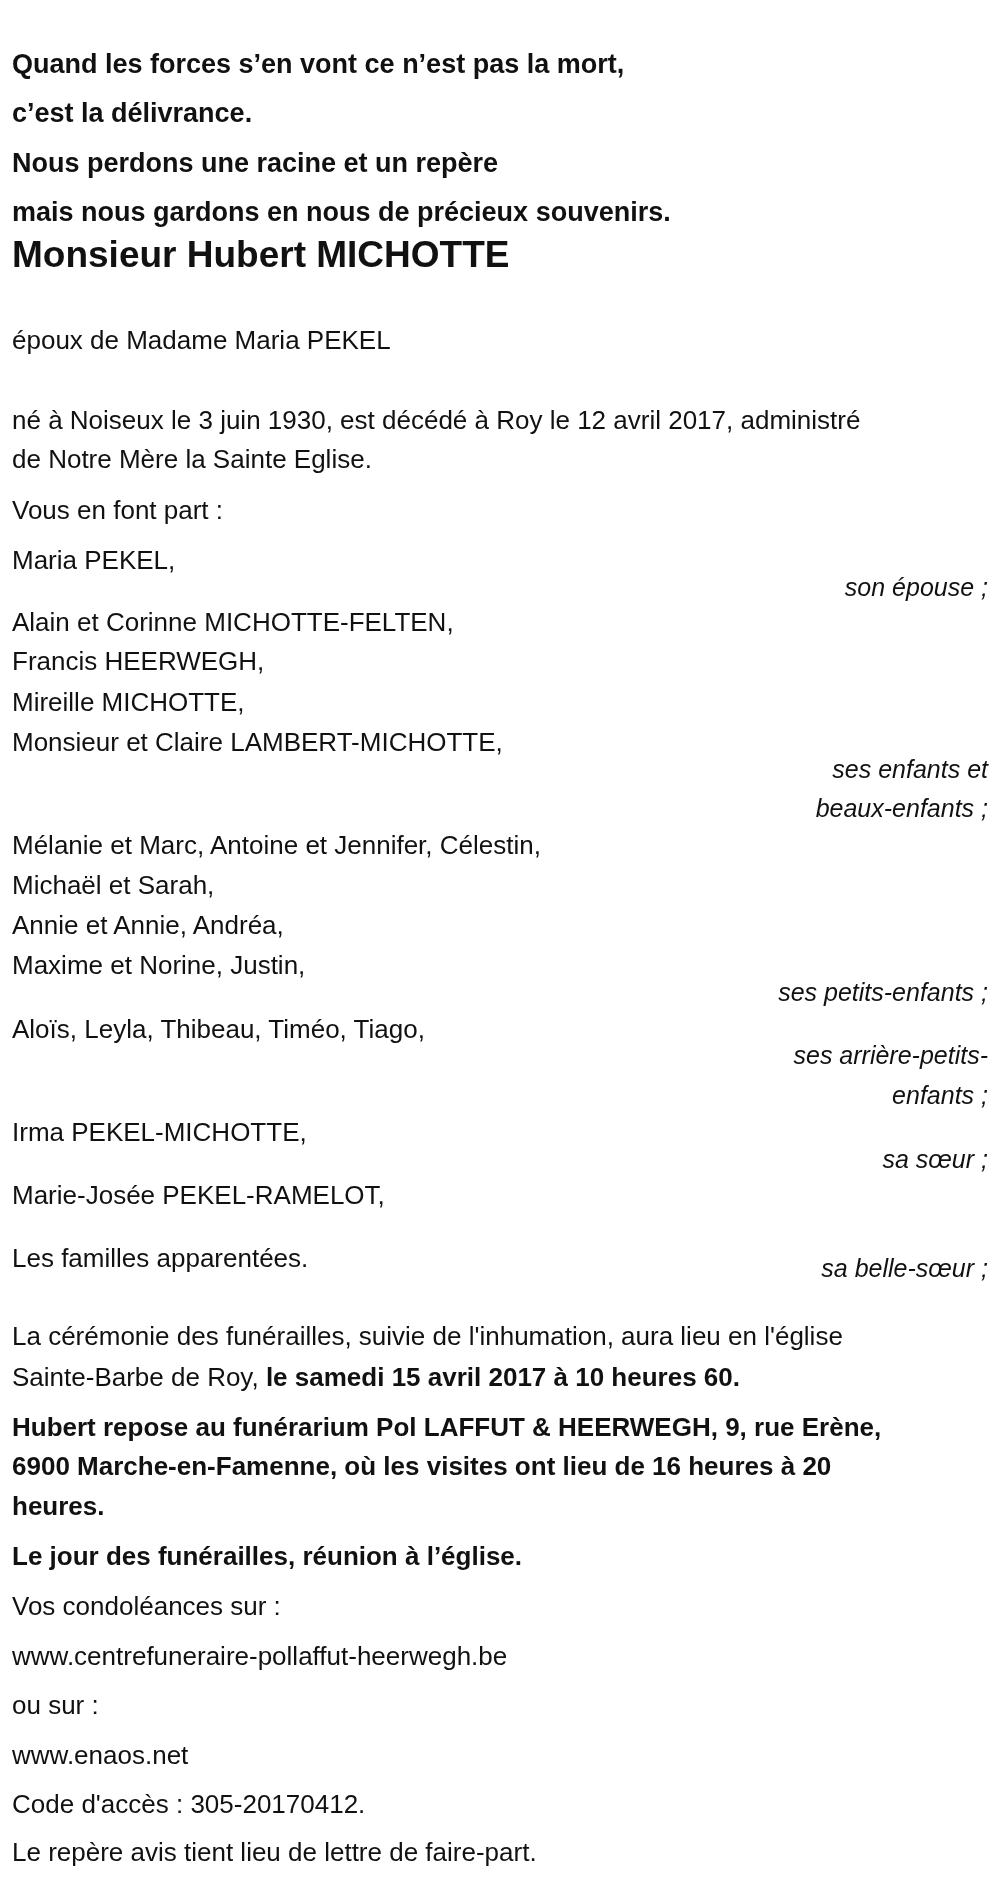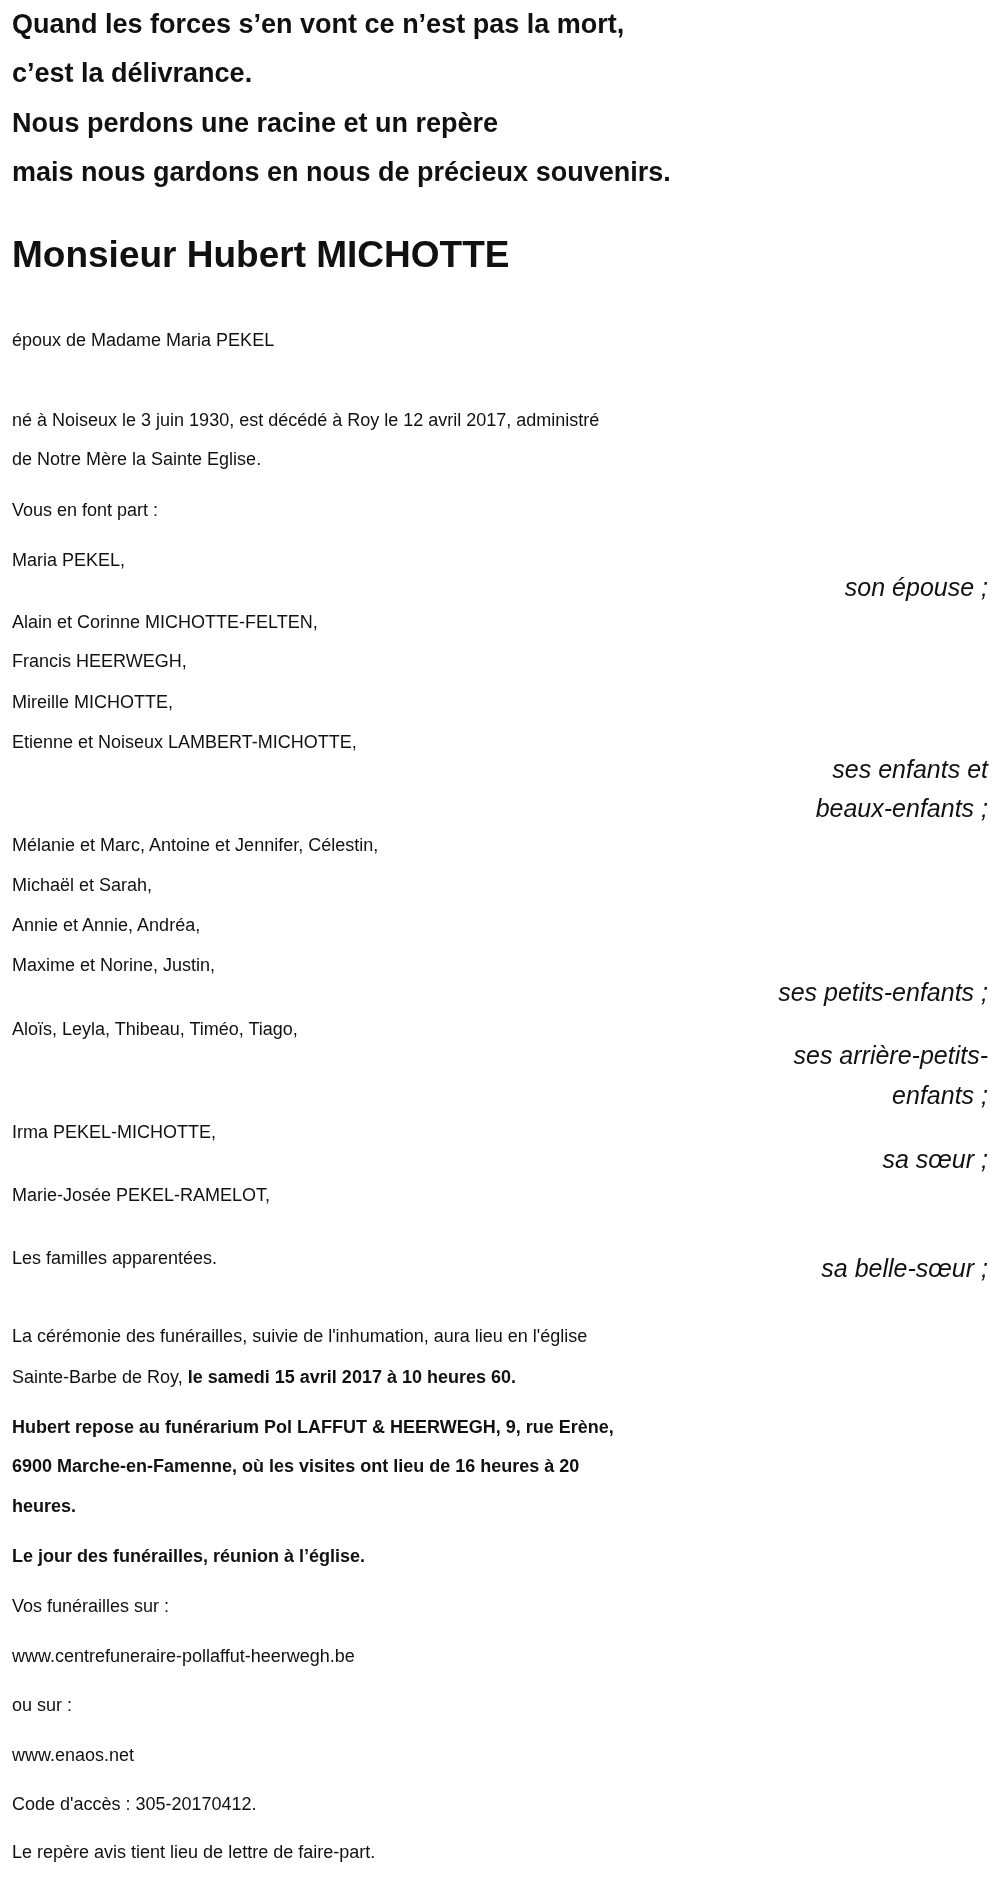--- a/index.html
+++ b/index.html
@@ -1,19 +1,19 @@
 <!DOCTYPE html>
 <html><head>
 <meta charset="utf-8">
 <style>
   html, body { margin: 0; padding: 0; background: #ffffff; }
   body { width: 1000px; height: 1891px; position: relative; overflow: hidden;
          font-family: "Liberation Sans", sans-serif; color: #111111; }
-  .ln { position: absolute; left: 12px; white-space: nowrap; font-size: 18px; line-height: 26px; }
-  .poem { font-weight: bold; font-size: 27px; line-height: 27px; }
+  .ln { position: absolute; left: 12px; white-space: nowrap; font-size: 26px; line-height: 26px; }
+  .poem { font-weight: bold; font-size: 27px; line-height: 27px; margin-top: 40px; }
   .title { font-weight: bold; font-size: 37px; line-height: 37px; }
   .bold { font-weight: bold; }
   .rel { position: absolute; right: 12px; white-space: nowrap; font-style: italic;
          font-size: 25px; line-height: 25px; text-align: left; }
 </style>
 </head>
 <body>
 
 <div>
   <div class="ln poem" style="top:11px">Quand les forces s’en vont ce n’est pas la mort,</div>
@@ -34,21 +34,21 @@
 <div class="ln" style="top:497px">Vous en font part :</div>
 
 <div>
 
   <div class="ln" style="top:547px">Maria PEKEL,</div>
   <div class="rel" style="top:575px">son épouse ;</div>
 
   <div class="ln" style="top:609px">Alain et Corinne MICHOTTE-FELTEN,</div>
   <div class="ln" style="top:648px">Francis HEERWEGH,</div>
   <div class="ln" style="top:689px">Mireille MICHOTTE,</div>
-  <div class="ln" style="top:729px">Etienne et Noiseux LAMBERT-MICHOTTE,</div>
+  <div class="ln" style="top:729px">Monsieur et Claire LAMBERT-MICHOTTE,</div>
   <div class="rel" style="top:757px">ses enfants et</div>
   <div class="rel" style="top:796px">beaux-enfants ;</div>
 
   <div class="ln" style="top:832px">Mélanie et Marc, Antoine et Jennifer, Célestin,</div>
   <div class="ln" style="top:872px">Michaël et Sarah,</div>
   <div class="ln" style="top:912px">Annie et Annie, Andréa,</div>
   <div class="ln" style="top:952px">Maxime et Norine, Justin,</div>
   <div class="rel" style="top:980px">ses petits-enfants ;</div>
 
   <div class="ln" style="top:1016px">Aloïs, Leyla, Thibeau, Timéo, Tiago,</div>
@@ -69,19 +69,19 @@
   <div class="ln" style="top:1364px">
     <span>Sainte-Barbe de Roy, </span><span class="bold">le samedi 15 avril 2017 à 10 heures 60.</span>
   </div>
   <div class="ln bold" style="top:1414px">Hubert repose au funérarium Pol LAFFUT &amp; HEERWEGH, 9, rue Erène,</div>
   <div class="ln bold" style="top:1453px">6900 Marche-en-Famenne, où les visites ont lieu de 16 heures à 20</div>
   <div class="ln bold" style="top:1493px">heures.</div>
   <div class="ln bold" style="top:1543px">Le jour des funérailles, réunion à l’église.</div>
 </div>
 
 <div>
-  <div class="ln" style="top:1593px">Vos funérailles sur :</div>
+  <div class="ln" style="top:1593px">Vos condoléances sur :</div>
   <div class="ln" style="top:1643px">www.centrefuneraire-pollaffut-heerwegh.be</div>
   <div class="ln" style="top:1692px">ou sur :</div>
   <div class="ln" style="top:1742px">www.enaos.net</div>
   <div class="ln" style="top:1791px">Code d'accès : 305-20170412.</div>
   <div class="ln" style="top:1839px">Le repère avis tient lieu de lettre de faire-part.</div>
 </div>
 
 </body></html>

